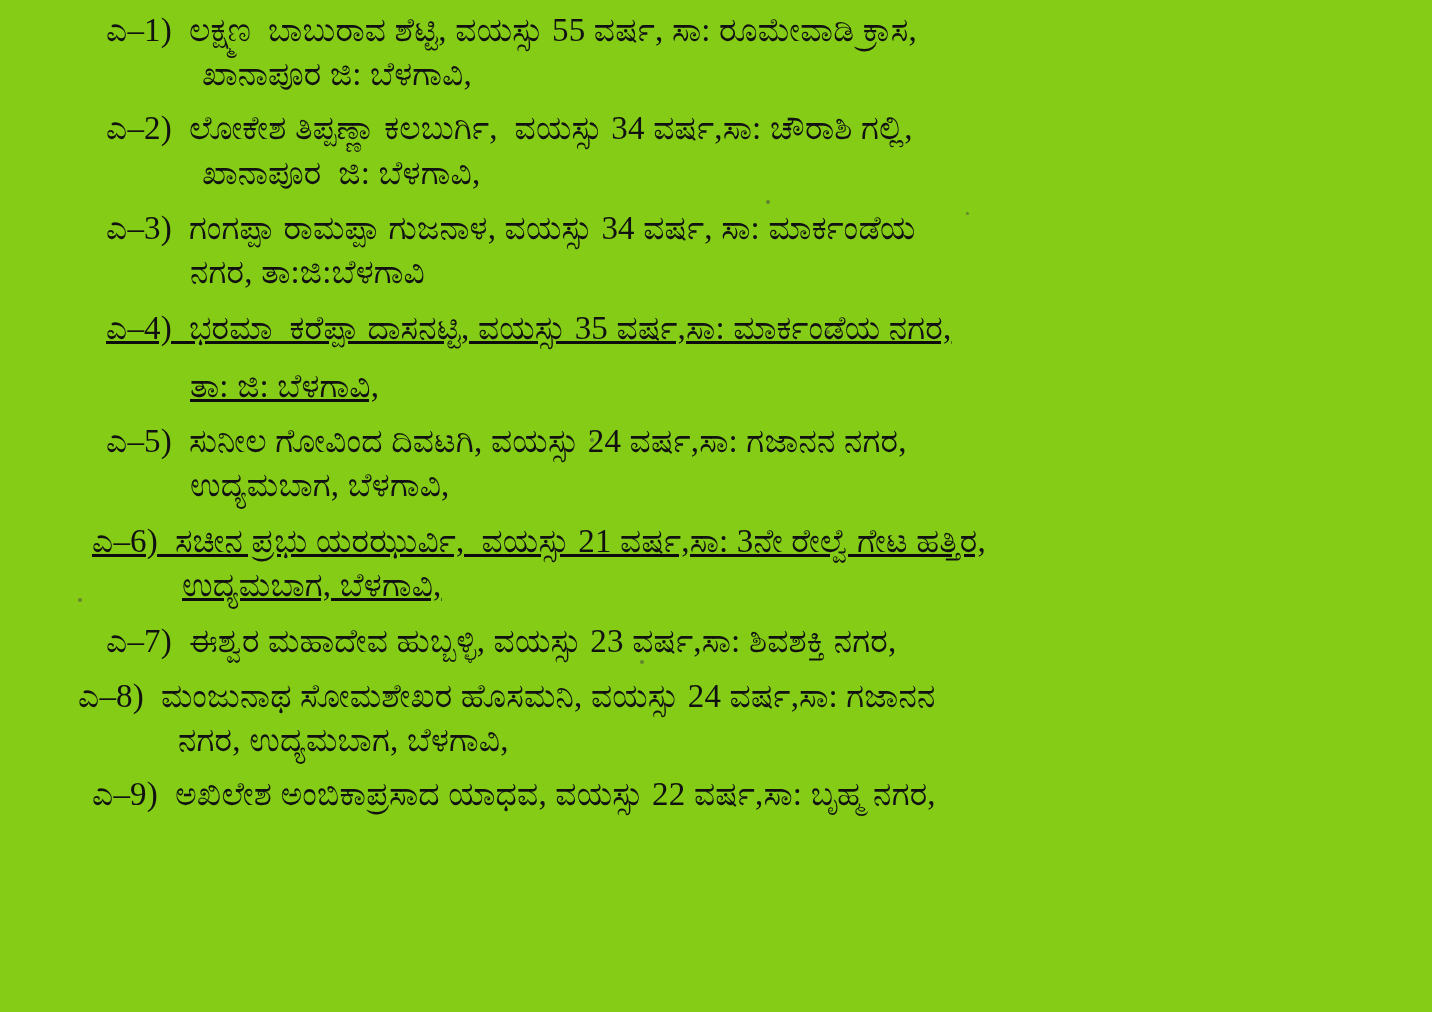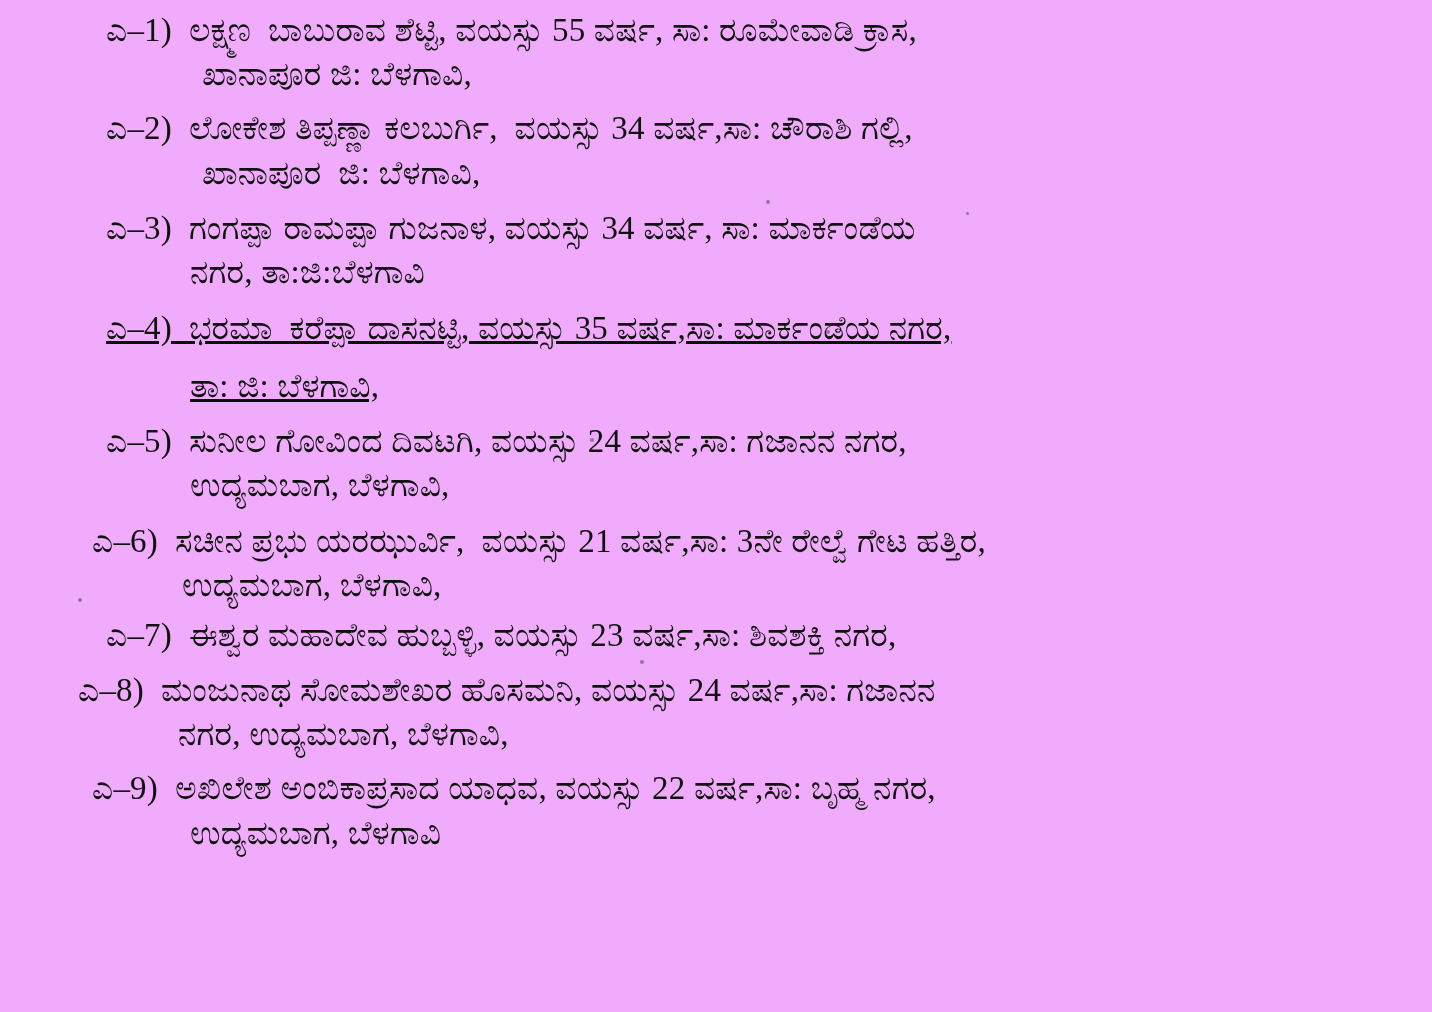--- a/index.html
+++ b/index.html
@@ -11,21 +11,21 @@
     width: 1432px;
     height: 1012px;
     overflow: hidden;
     font-family: "Liberation Serif", serif;
     color: #0d0d0d;
   }
   #doc {
     position: relative;
     width: 1432px;
     height: 1012px;
-    background: #f0abfc;
+    background: #84cc16;
     padding: 6px;
     box-sizing: border-box;
   }
   .entries {
     position: absolute;
     top: 8px;
     left: 0;
     right: 0;
     padding: 0 40px 0 70px;
     box-sizing: border-box;
@@ -47,21 +47,21 @@
   }
   .entry-line.cont {
     padding-left: 132px;
   }
   
   .entry.e1 { margin-bottom: 10px; }
   .entry.e2 { }
   .entry.e3 { margin-bottom: 12px; }
   .entry.e4 { margin-bottom: 11px; text-decoration: underline; }
   .entry.e5 { margin-bottom: 12px; }
-  .entry.e6 { margin-bottom: 5px; }
+  .entry.e6 { margin-bottom: 11px; text-decoration: underline; }
   .entry.e7 { margin-bottom: 11px; }
   .entry.e8 { margin-bottom: 10px; }
   .entry.e9 { margin-bottom: 0; }
 
   .entry.e6 .entry-line.first { text-indent: 22px; }
   .entry.e8 .entry-line.first { text-indent: 8px; }
   .entry.e9 .entry-line.first { text-indent: 22px; }
   .entry.e3 .entry-line.cont { padding-left: 120px; }
   .entry.e4 .entry-line.cont { padding-left: 120px; margin-top: 13px; }
   .entry.e5 .entry-line.cont { padding-left: 120px; }
@@ -119,21 +119,20 @@
       <span class="entry-line first">ಎ–7)  ಈಶ್ವರ ಮಹಾದೇವ ಹುಬ್ಬಳ್ಳಿ, ವಯಸ್ಸು 23 ವರ್ಷ,ಸಾ: ಶಿವಶಕ್ತಿ ನಗರ,</span>
     </div>
 
     <div class="entry e8">
       <span class="entry-line first">ಎ–8)  ಮಂಜುನಾಥ ಸೋಮಶೇಖರ ಹೊಸಮನಿ, ವಯಸ್ಸು 24 ವರ್ಷ,ಸಾ: ಗಜಾನನ</span>
       <span class="entry-line cont">ನಗರ, ಉದ್ಯಮಬಾಗ, ಬೆಳಗಾವಿ,</span>
     </div>
 
     <div class="entry e9">
       <span class="entry-line first">ಎ–9)  ಅಖಿಲೇಶ ಅಂಬಿಕಾಪ್ರಸಾದ ಯಾಧವ, ವಯಸ್ಸು 22 ವರ್ಷ,ಸಾ: ಬೃಹ್ಮ ನಗರ,</span>
-      <span class="entry-line cont">ಉದ್ಯಮಬಾಗ, ಬೆಳಗಾವಿ</span>
     </div>
 
   </div>
 
   <span class="speck" style="left:766px; top:200px; width:4px; height:4px;"></span>
   <span class="speck" style="left:966px; top:212px; width:3px; height:3px;"></span>
   <span class="speck" style="left:826px; top:330px; width:4px; height:4px;"></span>
   <span class="speck" style="left:590px; top:438px; width:4px; height:4px;"></span>
   <span class="speck" style="left:78px; top:598px; width:4px; height:4px;"></span>
   <span class="speck" style="left:640px; top:660px; width:4px; height:4px;"></span>

